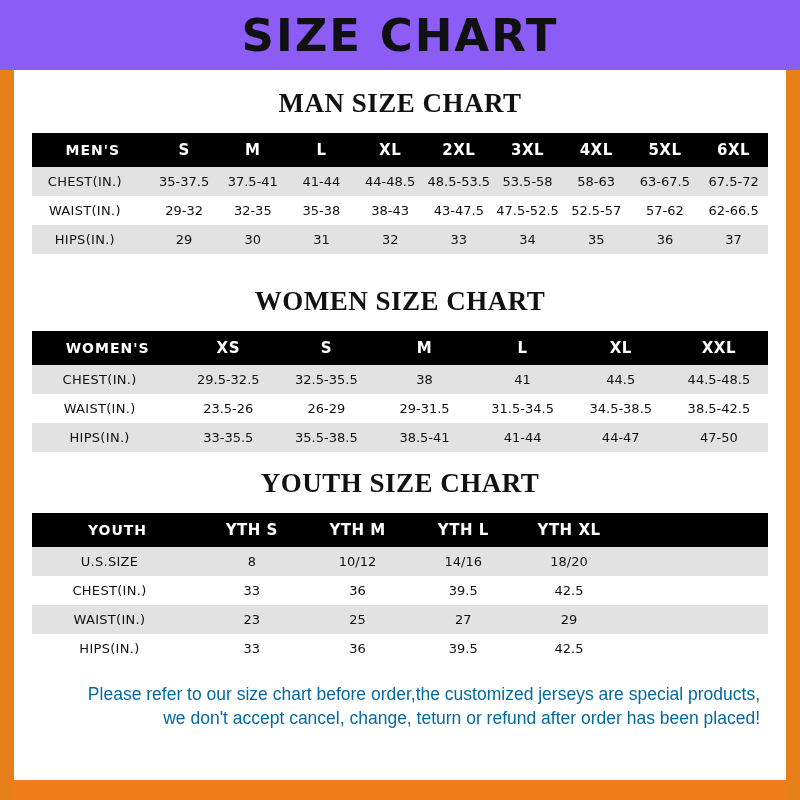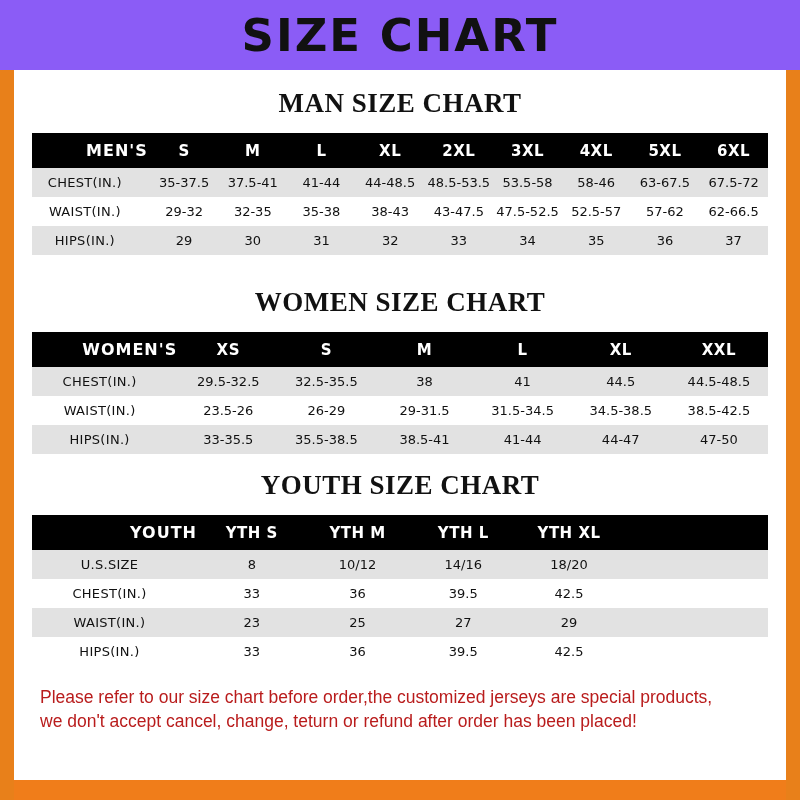--- a/index.html
+++ b/index.html
@@ -67,23 +67,23 @@
     background: #000000;
     color: #ffffff;
   }
   table.chart tr.head th {
     font-size: 15px;
     font-weight: bold;
     padding: 8px 2px;
     letter-spacing: 0.5px;
   }
   table.chart tr.head th.first {
-    text-align: right;
+    text-align: center;
     padding-left: 6px;
-    font-size: 16px;
+    font-size: 14px;
     letter-spacing: 1px;
   }
   table.chart tr.row td {
     font-size: 13px;
     padding: 7px 2px;
     color: #111111;
   }
   table.chart tr.row td.first {
     text-align: center;
     padding-right: 14px;
@@ -96,25 +96,25 @@
   
   .men col.c0 { width: 16%; }
   .women col.c0 { width: 20%; }
   .youth col.c0 { width: 24%; }
   .youth col.cx { width: 15.2%; }
   .youth col.cpad { width: 21%; }
 
   .notice {
     margin-top: 20px;
     padding: 0 8px;
-    color: #b91c1c;
+    color: #0369a1;
     font-family: "Liberation Sans", sans-serif;
     font-size: 17.5px;
     line-height: 1.35;
-    text-align: left;
+    text-align: right;
   }
   .footer-bar {
     position: absolute;
     left: 0; right: 0; bottom: 0;
     height: 20px;
     background: #f07d1a;
   }
 </style>
 </head>
 <body>
@@ -156,21 +156,21 @@
           <th>6XL</th>
         </tr>
         <tr class="row alt">
           <td class="first">CHEST(IN.)</td>
           <td>35-37.5</td>
           <td>37.5-41</td>
           <td>41-44</td>
           <td>44-48.5</td>
           <td>48.5-53.5</td>
           <td>53.5-58</td>
-          <td>58-46</td>
+          <td>58-63</td>
           <td>63-67.5</td>
           <td>67.5-72</td>
         </tr>
         <tr class="row plain">
           <td class="first">WAIST(IN.)</td>
           <td>29-32</td>
           <td>32-35</td>
           <td>35-38</td>
           <td>38-43</td>
           <td>43-47.5</td>

